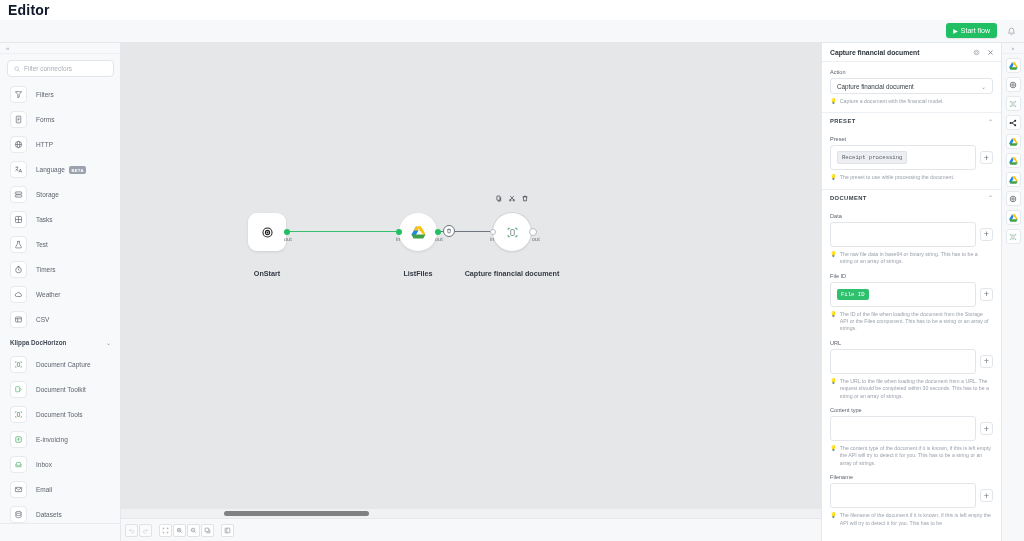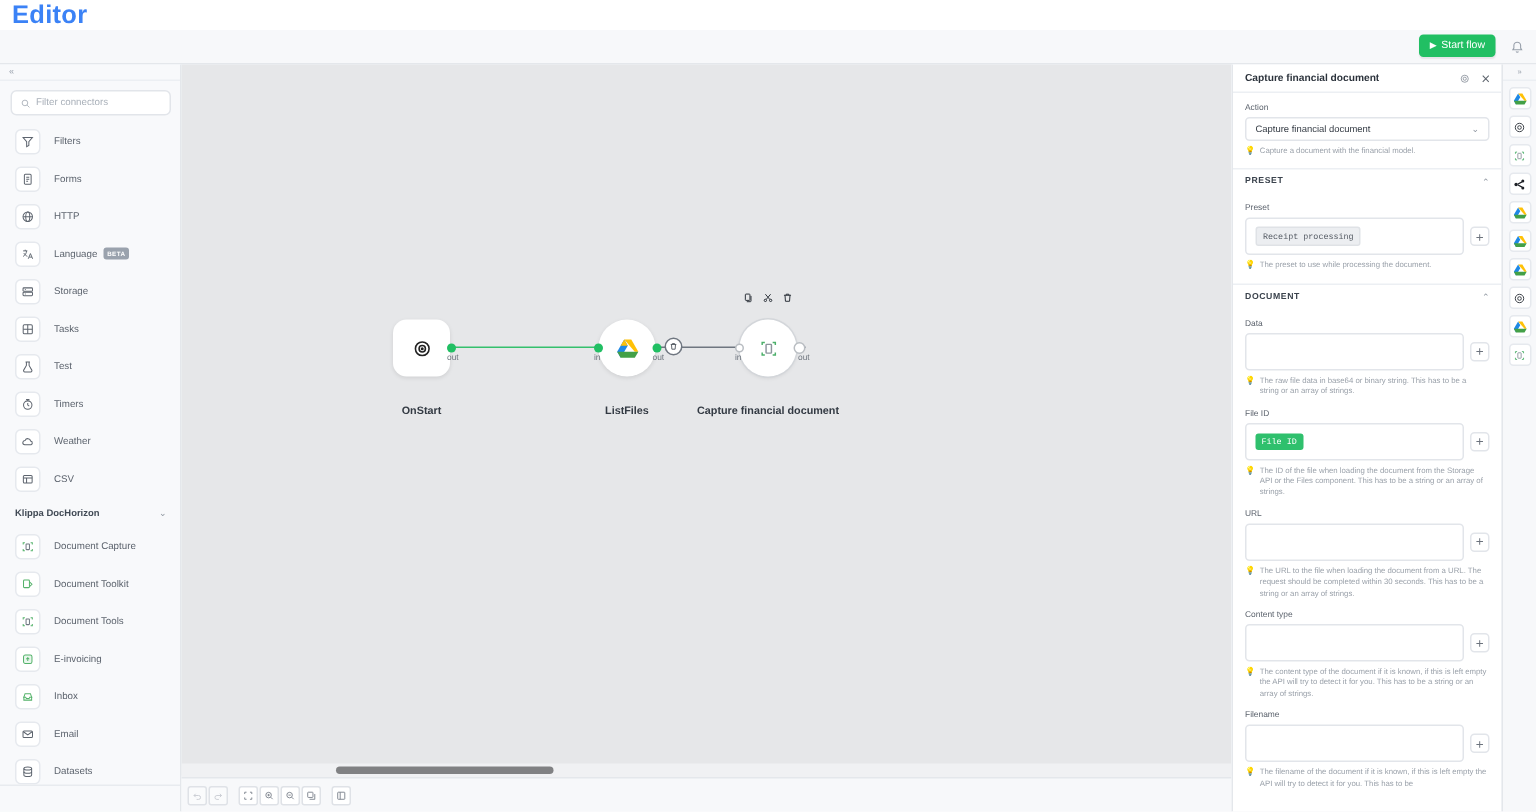--- a/index.html
+++ b/index.html
@@ -7,21 +7,21 @@
     width: 1024px; height: 541px;
     font-family: "Liberation Sans", sans-serif;
     background: #ffffff;
     overflow: hidden;
   }
   .page { position: relative; width: 1024px; height: 541px; background:#fff; }
 
   
   .page-title {
     position: absolute; left: 8px; top: 0px;
-    font-size: 17px; font-weight: bold; color: #3b82f6;
+    font-size: 14px; font-weight: bold; color: #0f172a;
     letter-spacing: .2px; line-height: 20px;
   }
 
   
   .toolbar {
     position: absolute; left: 0; top: 20px; width: 1024px; height: 23px;
     background: #f7f8fa; border-bottom: 1px solid #e4e7eb;
   }
   .start-flow-btn {
     position: absolute; right: 27px; top: 3px;
@@ -448,21 +448,21 @@
 
     <div class="edge green" style="left:166px; top:188px; width:122px;"></div>
 
     <div class="edge grey" style="left:293px; top:188px; width:123px;"></div>
     <div class="edge-badge" style="left:322px; top:182px;">
       <svg width="6" height="6" viewBox="0 0 16 16" fill="none" stroke="#4e555e" stroke-width="1.6">
         <path d="M3 4.4h10M6 4.4V2.8h4v1.6M4.4 4.4l.7 8.4h5.8l.7-8.4"></path>
       </svg>
     </div>
 
-    <div class="node" style="left:141px; top:170px;text-align:center;">
+    <div class="node" style="left:127px; top:170px;text-align:center;">
       <div class="node-sq">
         <svg width="13" height="13" viewBox="0 0 16 16" fill="none" stroke="#222" stroke-width="1.3">
           <circle cx="8" cy="8" r="5.6"></circle>
             <circle cx="8" cy="8" r="2.6"></circle>
             <circle cx="8" cy="8" r=".6" fill="#222"></circle>
         </svg>
       </div>
       <div class="port filled" style="left:36px;"></div>
       <div class="port-lbl" style="left:36px;">out</div>
       <div class="node-label">OnStart</div>

